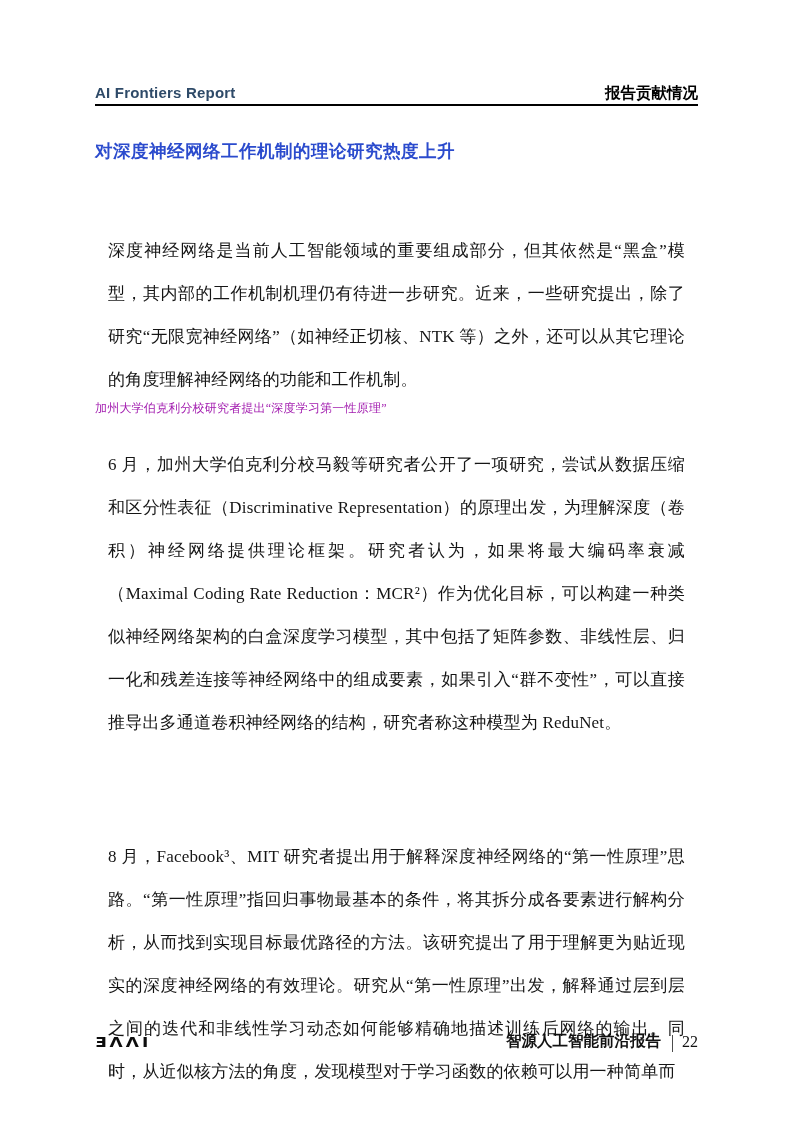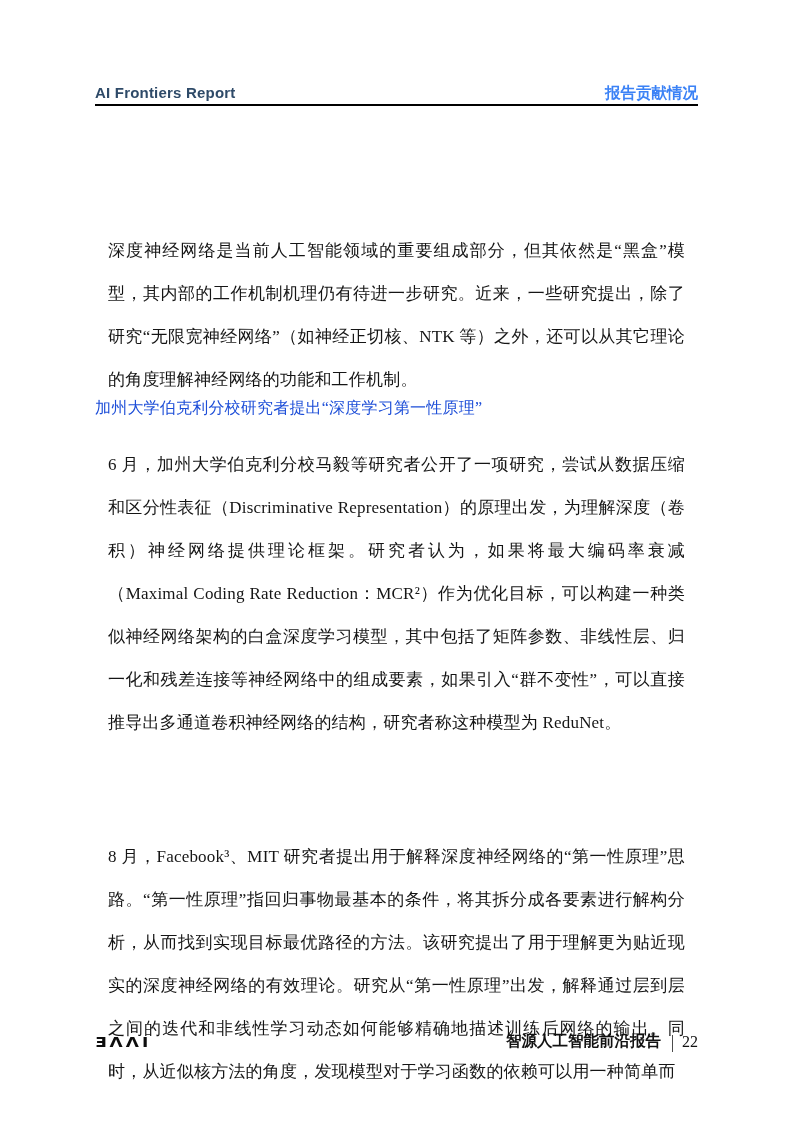--- a/index.html
+++ b/index.html
@@ -16,21 +16,21 @@
   .header{
     position:absolute;left:95px;right:95px;top:83px;
     display:flex;justify-content:space-between;align-items:baseline;
     border-bottom:2px solid #000;
   }
   .header-left{
     font-family:"Liberation Sans","DejaVu Sans",sans-serif;
     font-weight:700;font-size:15px;color:#2e4a68;letter-spacing:.2px;
   }
   .header-right{
-    font-weight:700;font-size:15.5px;color:#3b82f6;
+    font-weight:700;font-size:15.5px;color:#000000;
   }
   
   .page-title{
     position:absolute;left:95px;right:95px;top:139px;
     font-size:17.5px;font-weight:700;color:#2b4bcd;
     line-height:24px;letter-spacing:.5px;
   }
   
   .para{
     position:absolute;left:95px;right:95px;
@@ -38,21 +38,21 @@
     text-align:justify;text-justify:inter-ideograph;
     letter-spacing:.2px;
     margin:13px;
   }
   .para-intro{top:216px;}
   .para-s1{top:430px;}
   .para-s2{top:822px;}
   
   .sub-heading{
     position:absolute;left:95px;right:95px;
-    font-size:16px;color:#1d4ed8;line-height:24px;letter-spacing:.2px;
+    font-size:12px;color:#a21caf;line-height:24px;letter-spacing:.2px;
   }
   .sub1{top:396px;}
   .sub2{top:744px;}
   
   .footer{
     position:absolute;left:95px;right:95px;top:1024px;
     display:flex;justify-content:space-between;align-items:flex-end;height:28px;
   }
   .logo{
     font-family:"DejaVu Sans","Liberation Sans",sans-serif;
@@ -72,20 +72,21 @@
 </head>
 <body>
 
 <div class="page">
 
   <div class="header">
     <span class="header-left">AI Frontiers Report</span>
     <span class="header-right">报告贡献情况</span>
   </div>
 
+  <div class="page-title">对深度神经网络工作机制的理论研究热度上升</div>
 
   <p class="para para-intro">深度神经网络是当前人工智能领域的重要组成部分，但其依然是“黑盒”模型，其内部的工作机制机理仍有待进一步研究。近来，一些研究提出，除了研究“无限宽神经网络”（如神经正切核、NTK 等）之外，还可以从其它理论的角度理解神经网络的功能和工作机制。</p>
 
   <div class="sub-heading sub1">加州大学伯克利分校研究者提出“深度学习第一性原理”</div>
   <p class="para para-s1">6 月，加州大学伯克利分校马毅等研究者公开了一项研究，尝试从数据压缩和区分性表征（Discriminative Representation）的原理出发，为理解深度（卷积）神经网络提供理论框架。研究者认为，如果将最大编码率衰减（Maximal Coding Rate Reduction：MCR²）作为优化目标，可以构建一种类似神经网络架构的白盒深度学习模型，其中包括了矩阵参数、非线性层、归一化和残差连接等神经网络中的组成要素，如果引入“群不变性”，可以直接推导出多通道卷积神经网络的结构，研究者称这种模型为 ReduNet。</p>
 
   <p class="para para-s2">8 月，Facebook³、MIT 研究者提出用于解释深度神经网络的“第一性原理”思路。“第一性原理”指回归事物最基本的条件，将其拆分成各要素进行解构分析，从而找到实现目标最优路径的方法。该研究提出了用于理解更为贴近现实的深度神经网络的有效理论。研究从“第一性原理”出发，解释通过层到层之间的迭代和非线性学习动态如何能够精确地描述训练后网络的输出。同时，从近似核方法的角度，发现模型对于学习函数的依赖可以用一种简单而</p>
 
   <div class="footer">
     <span class="logo">ƎΛΛI</span>

